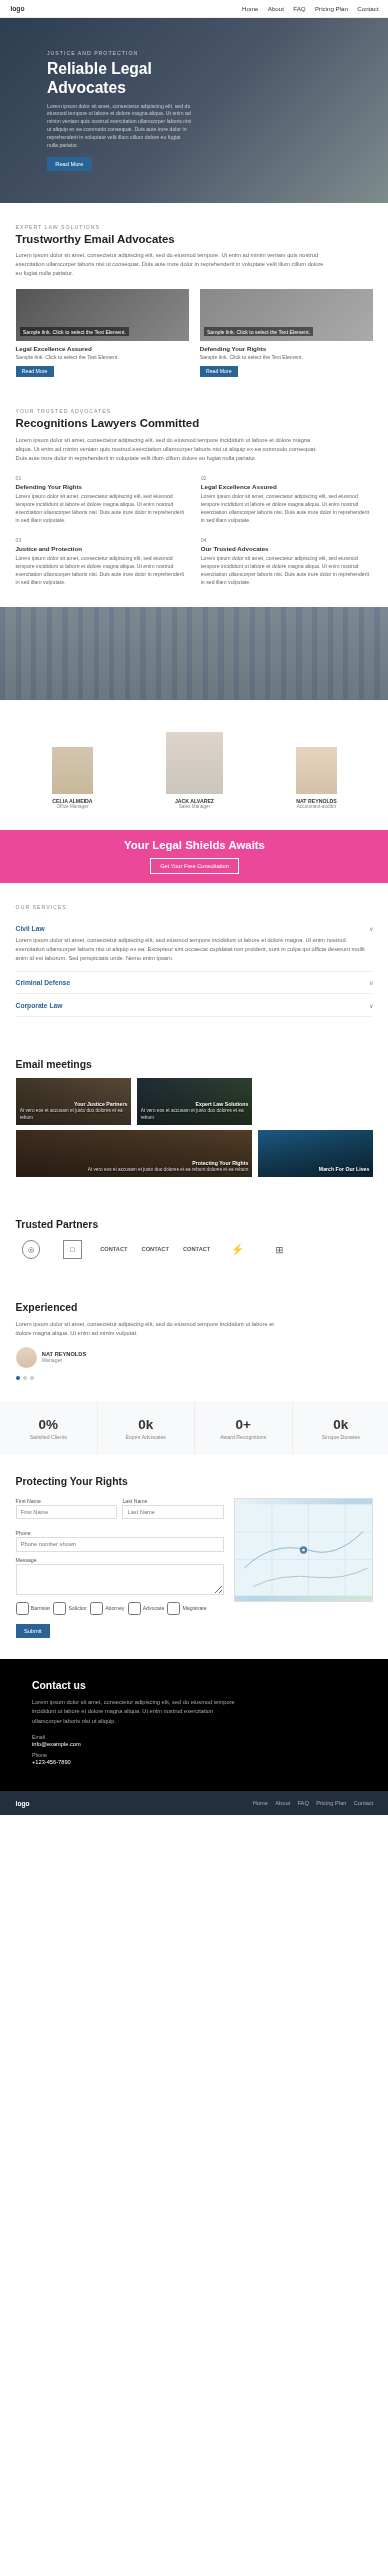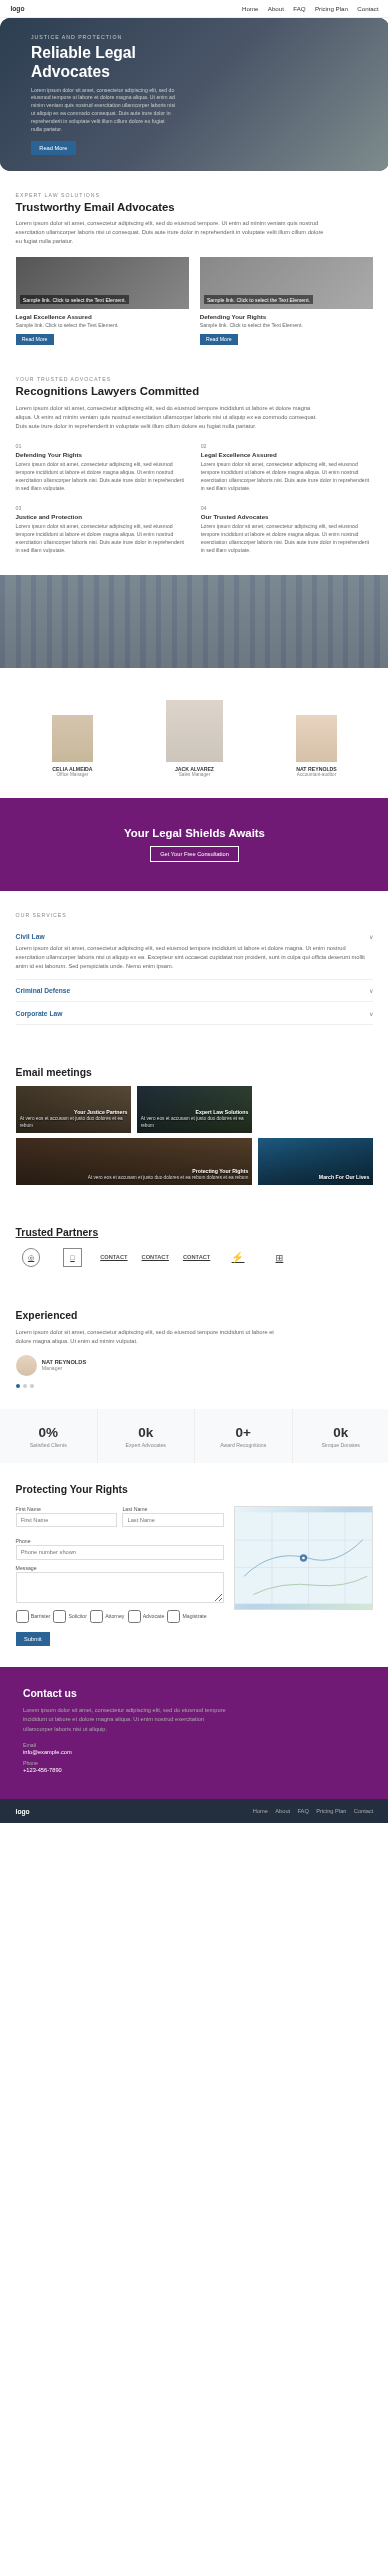--- a/index.html
+++ b/index.html
@@ -38,21 +38,21 @@
     .columns-img { width: 100%; height: 93px; background: linear-gradient(135deg, #6c7a89 0%, #95a5a6 100%); display: flex; align-items: center; justify-content: center; overflow: hidden; }
     .columns-img-inner { width: 100%; height: 100%; background: linear-gradient(rgba(0,0,0,0.2),rgba(0,0,0,0.3)), repeating-linear-gradient(90deg, #8a9bb0 0px, #8a9bb0 5.2px, #9aabb8 5.2px, #9aabb8 15.6px); }
 
     
     .team-section { padding: 21px 15.6px; }
     .team-grid { display: grid; grid-template-columns: repeat(3, 1fr); gap: 8.3px; margin-top: 10.4px; align-items: end; }
     .team-member { text-align: center; }
     .team-member span { font-size: 5.2px; color: #888; }
 
     
-    .cta-banner { background: #701a75; color: #fff; padding: 29px; text-align: center; }
+    .cta-banner { background: #ec4899; color: #fff; padding: 9px; text-align: center; }
     .cta-banner h2 { font-size: 11.4px; font-weight: bold; margin-bottom: 7.3px; }
     .btn-outline-white { background: transparent; color: #fff; border: 1px solid #fff; padding: 4.1px 9.3px; font-size: 5.7px; cursor: pointer; }
 
     
     .services-section { padding: 21px 15.6px; }
     .service-item { border-bottom: 0.5px solid #eee; padding: 7.3px 0; }
     .service-item-header { display: flex; justify-content: space-between; align-items: center; cursor: pointer; }
     .service-item-header h4 { font-size: 6.7px; color: #2a6496; font-weight: 600; }
     .service-item-content { font-size: 5.7px; color: #666; line-height: 1.6; margin-top: 4.1px; }
     .chevron { font-size: 6.2px; color: #888; }
@@ -64,21 +64,21 @@
     .meeting-card-img { height: 47px; display: flex; align-items: flex-end; padding: 3.1px; }
     .meeting-card h5 { font-size: 5.2px; font-weight: bold; color: #fff; margin-bottom: 1px; text-shadow: 0 0.5px 1px rgba(0,0,0,0.8); }
     .meeting-card p { font-size: 4.7px; color: #ddd; line-height: 1.4; text-shadow: 0 0.5px 1px rgba(0,0,0,0.8); }
     .bg-dark1 { background: linear-gradient(rgba(0,0,0,0.3), rgba(0,0,0,0.6)), linear-gradient(135deg, #5d4e37 0%, #8b7355 100%); }
     .bg-dark2 { background: linear-gradient(rgba(0,0,0,0.3), rgba(0,0,0,0.6)), linear-gradient(135deg, #2c3e50 0%, #4a6741 100%); }
     .bg-dark3 { background: linear-gradient(rgba(0,0,0,0.3), rgba(0,0,0,0.6)), linear-gradient(135deg, #5a3e2b 0%, #7a5c3b 100%); }
     .bg-dark4 { background: linear-gradient(rgba(0,0,0,0.3), rgba(0,0,0,0.6)), linear-gradient(135deg, #2980b9 0%, #1a5276 100%); }
     .meeting-wide { grid-column: span 2; }
 
     
-    .partners-section { padding: 21px 15.6px; text-decoration: underline; }
+    .partners-section { padding: 21px 15.6px; }
     .partners-logos { display: flex; gap: 10.4px; align-items: center; flex-wrap: wrap; margin-top: 8.3px; }
     .partner-logo { width: 31px; height: 21px; display: flex; align-items: center; justify-content: center; }
     .logo-circle { width: 18.7px; height: 18.7px; border-radius: 50%; border: 1px solid #888; display: flex; align-items: center; justify-content: center; font-size: 7.3px; color: #555; }
     .logo-square { width: 18.7px; height: 18.7px; border: 1px solid #888; display: flex; align-items: center; justify-content: center; font-size: 7.3px; color: #555; }
     .logo-bolt { font-size: 10.4px; color: #555; }
 
     
     .testimonials-section { padding: 21px 15.6px; }
     .testimonial-text { font-size: 5.7px; color: #666; line-height: 1.6; max-width: 259px; margin-bottom: 8.3px; }
     .testimonial-author { display: flex; align-items: center; gap: 5.2px; }
@@ -107,21 +107,21 @@
     .form-group { flex: 1; margin-bottom: 5.2px; }
     .form-group label { font-size: 5.2px; color: #555; display: block; margin-bottom: 1.6px; }
     .form-group input, .form-group textarea, .form-group select { width: 100%; border: 0.5px solid #ddd; padding: 3.1px 4.1px; font-size: 5.7px; color: #333; outline: none; }
     .form-group textarea { height: 31px; resize: vertical; }
     .checkbox-group { display: flex; flex-wrap: wrap; gap: 3.1px; margin-bottom: 5.2px; }
     .checkbox-item { display: flex; align-items: center; gap: 2.1px; font-size: 5.2px; color: #555; }
     .checkbox-item input { width: auto; }
     .map-placeholder { width: 100%; height: 104px; background: linear-gradient(135deg, #e8f4f8 0%, #b8d4e8 50%, #d4e8d4 100%); display: flex; align-items: center; justify-content: center; font-size: 5.7px; color: #666; border: 0.5px solid #ddd; }
 
     
-    .contact-section { background: #701a75; color: #fff; padding: 21px 23px; }
+    .contact-section { background: #000000; color: #fff; padding: 21px 32px; }
     .contact-section h2 { font-size: 10.4px; font-weight: bold; margin-bottom: 7.3px; }
     .contact-section p { font-size: 5.7px; color: #aaa; line-height: 1.6; margin-bottom: 8.3px; max-width: 207px; }
     .contact-info { margin-top: 8.3px; }
     .contact-item { margin-bottom: 5.2px; }
     .contact-item .label { font-size: 5.2px; color: #aaa; margin-bottom: 1px; }
     .contact-item .value { font-size: 5.7px; color: #fff; }
 
     
     .footer-nav { background: #232f3e; padding: 8.3px 15.6px; display: flex; justify-content: space-between; align-items: center; }
     .footer-logo { font-weight: bold; color: #fff; font-size: 6.7px; }
@@ -135,21 +135,21 @@
   <span style="font-weight:bold;font-size:6.7px;color:#333;cursor:pointer;">logo</span>
   <div style="display:flex;gap:9.3px;">
   <a href="#" style="font-size: 6.2px; text-decoration: none; color: rgb(51, 51, 51);">Home</a>
       <a href="#" style="font-size: 6.2px; text-decoration: none; color: rgb(51, 51, 51);">About</a>
       <a href="#" style="font-size: 6.2px; text-decoration: none; color: rgb(51, 51, 51);">FAQ</a>
       <a href="#" style="font-size: 6.2px; text-decoration: none; color: rgb(51, 51, 51);">Pricing Plan</a>
       <a href="#" style="font-size: 6.2px; text-decoration: none; color: rgb(51, 51, 51);">Contact</a>
     </div>
 </nav>
 
-<section class="hero" style="min-height:124px;padding:0;position:relative;border-radius:10px;">
+<section class="hero" style="min-height:124px;padding:16px;position:relative;">
   <div class="hero-bg"></div>
   <div class="hero-content" style="padding:15.6px 0 15.6px 31px;">
     <div style="font-size:5.2px;letter-spacing:1px;text-transform:uppercase;color:#ccc;margin-bottom:4.1px;">JUSTICE AND PROTECTION</div>
     <h1 style="font-size:15.6px;font-weight:bold;color:#fff;line-height:1.2;margin-bottom:5.2px;">Reliable Legal Advocates</h1>
     <p style="font-size:5.2px;color:#ccc;line-height:1.5;margin-bottom:7.3px;max-width:156px;">Lorem ipsum dolor sit amet, consectetur adipiscing elit, sed do eiusmod tempore ut labore et dolore magna aliqua. Ut enim ad minim veniam quis nostrud exercitation ullamcorper laboris nisi ut aliquip ex ea commodo consequat. Duis aute irure dolor in reprehenderit in voluptate velit illum cillum dolore eu fugiat nulla pariatur.</p>
     <button class="btn-primary">Read More</button>
   </div>
 </section>
 
 <section class="expert-section">

